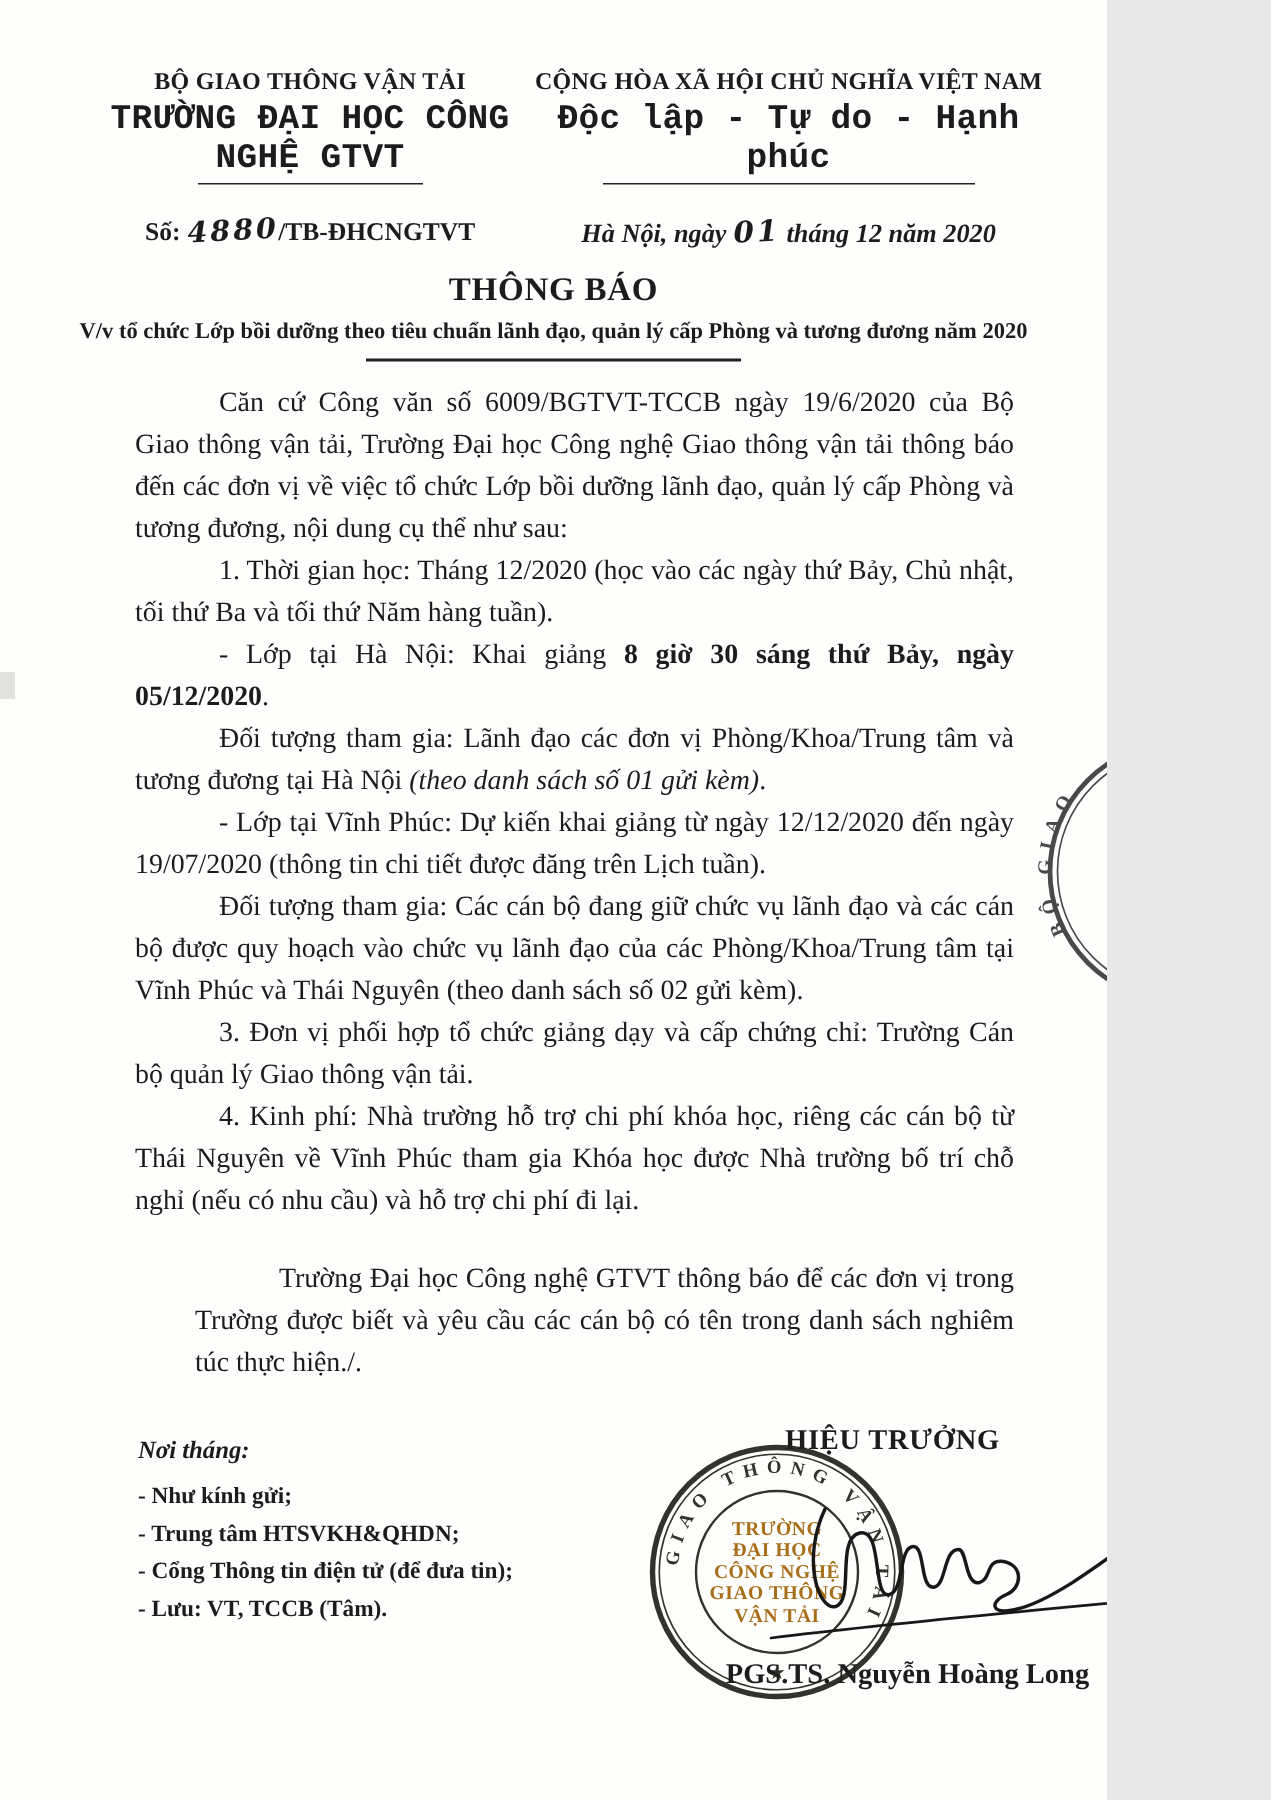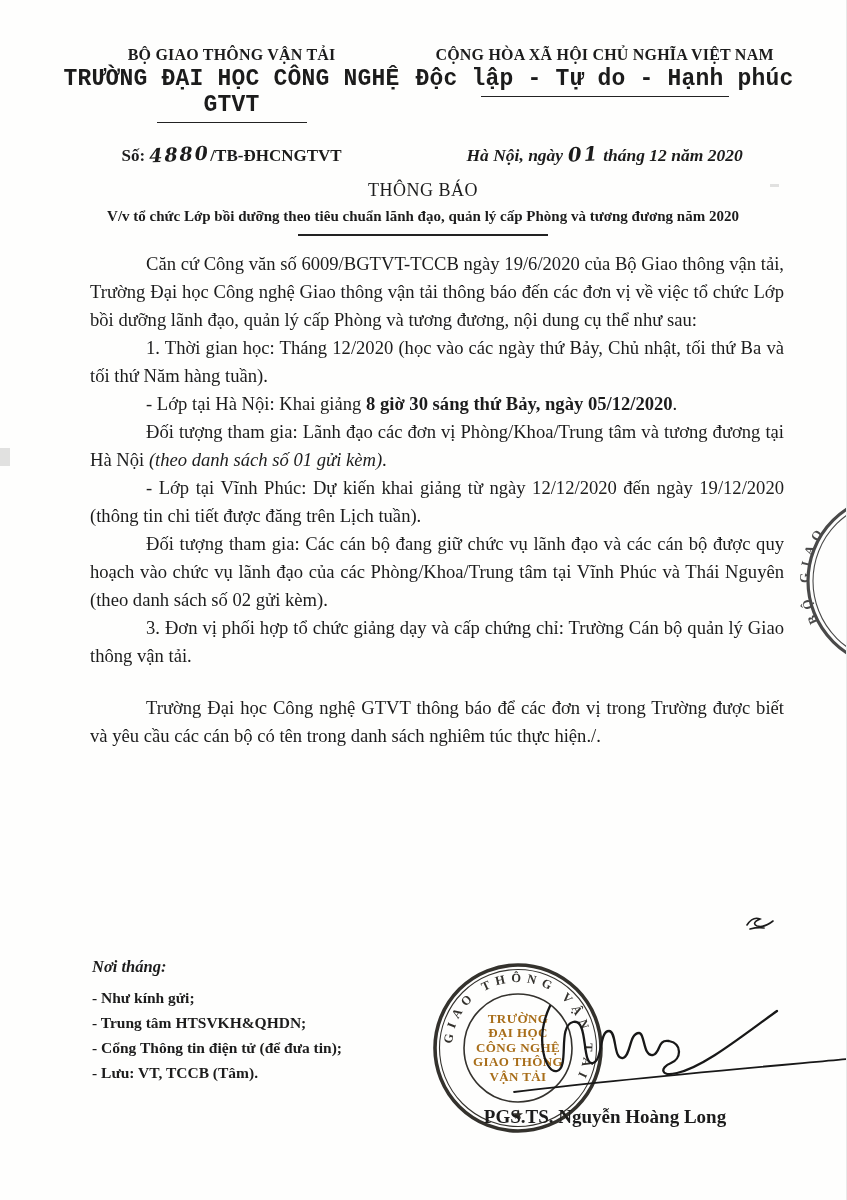--- a/index.html
+++ b/index.html
@@ -1,45 +1,45 @@
 <!DOCTYPE html>
 <html><head>
 <meta charset="utf-8">
 <style>
   * { margin:0; padding:0; box-sizing:border-box; }
   html,body { background:#e8e8e8; }
   .page {
-    position:relative; width:846px; height:1200px;
+    position:relative; width:738px; height:1200px;
     background:#fefefd; color:#1c1c1c; overflow:hidden;
     font-family:"Liberation Serif","DejaVu Serif",serif;
   }
   
   .header { display:flex; margin:46px 40px 0 60px; }
   .header-left  { width:46%; text-align:center; }
   .header-right { width:54%; text-align:center; }
   .h-small { font-size:16px; font-weight:bold; letter-spacing:.2px; }
   .h-big   { font-size:23px; font-weight:bold; letter-spacing:.2px; margin-top:2px;font-family:Liberation Mono, monospace;}
   .rule { height:0; border-bottom:1.8px solid #222; margin:4px auto 0; }
   .rule-left  { width:150px; }
   .rule-right { width:248px; }
   .id-row { display:flex; margin:20px 40px 0 60px; }
   .id-left  { width:46%; text-align:center; font-size:17px; font-weight:bold; }
   .id-right { width:54%; text-align:center; font-size:17.5px; font-weight:bold; font-style:italic; }
   .hand { font-family:"DejaVu Serif",serif; font-style:italic; font-weight:bold;
           display:inline-block; transform:rotate(-3deg); letter-spacing:2px; font-size:1.12em; }
   
   .title-block { text-align:center; margin-top:14px; }
-  .doc-title { font-size:18px; font-weight:normal; letter-spacing:.5px; }
+  .doc-title { font-size:22px; font-weight:bold; letter-spacing:.5px; }
   .doc-subtitle { font-size:15px; font-weight:bold; max-width:680px; margin:2px auto 0; line-height:26px; }
   .rule-title { width:250px; border-bottom:2.2px solid #222; margin-top:5px; }
   
   .body { margin:14px 62px 0 90px; }
   .para { font-size:18.6px; line-height:28px; text-align:justify; text-indent:56px; }
   .para.dash { }
-  .para.closing { margin-top:24px; }
+  .para.closing { margin-top:24px;margin-left:40px; }
   
   .recipients { position:absolute; left:92px; top:957px; }
   .recipients-label { font-size:16.5px; font-weight:bold; font-style:italic; margin-bottom:8px; }
   .recipient-item { font-size:15.5px; font-weight:bold; line-height:25px; }
   .sign-block { position:absolute; left:430px; top:928px; width:417px; height:250px; }
   .sign-title { position:absolute; left:0; top:22px; width:330px; text-align:center;
                 font-size:19px; font-weight:bold; letter-spacing:.5px; z-index:2; }
   .sign-name  { position:absolute; left:10px; top:178px; width:330px; text-align:center;
                 font-size:19px; font-weight:bold; z-index:2; }
   
@@ -92,41 +92,43 @@
     <div class="doc-title">THÔNG BÁO</div>
     <div class="doc-subtitle">V/v tổ chức Lớp bồi dưỡng theo tiêu chuẩn lãnh đạo, quản lý cấp Phòng và tương đương năm 2020</div>
     <div class="rule rule-title"></div>
   </div>
 
   <div class="body">
     <p class="para"><span>Căn cứ Công văn số 6009/BGTVT-TCCB ngày 19/6/2020 của Bộ Giao thông vận tải, Trường Đại học Công nghệ Giao thông vận tải thông báo đến các đơn vị về việc tổ chức Lớp bồi dưỡng lãnh đạo, quản lý cấp Phòng và tương đương, nội dung cụ thể như sau:</span></p>
     <p class="para"><span>1. Thời gian học: Tháng 12/2020 (học vào các ngày thứ Bảy, Chủ nhật, tối thứ Ba và tối thứ Năm hàng tuần).</span></p>
     <p class="para dash"><span>- Lớp tại Hà Nội: Khai giảng </span><span style="font-weight: bold;">8 giờ 30 sáng thứ Bảy, ngày 05/12/2020</span><span>.</span></p>
     <p class="para"><span>Đối tượng tham gia: Lãnh đạo các đơn vị Phòng/Khoa/Trung tâm và tương đương tại Hà Nội </span><span style="font-style: italic;">(theo danh sách số 01 gửi kèm)</span><span>.</span></p>
-    <p class="para dash"><span>- Lớp tại Vĩnh Phúc: Dự kiến khai giảng từ ngày 12/12/2020 đến ngày 19/12/2020 (thông tin chi tiết được đăng trên Lịch tuần).</span></p>
+    <p class="para dash"><span>- Lớp tại Vĩnh Phúc: Dự kiến khai giảng từ ngày 12/12/2020 đến ngày 19/07/2020 (thông tin chi tiết được đăng trên Lịch tuần).</span></p>
     <p class="para"><span>Đối tượng tham gia: Các cán bộ đang giữ chức vụ lãnh đạo và các cán bộ được quy hoạch vào chức vụ lãnh đạo của các Phòng/Khoa/Trung tâm tại Vĩnh Phúc và Thái Nguyên </span><span style="">(theo danh sách số 02 gửi kèm)</span><span>.</span></p>
     <p class="para"><span>3. Đơn vị phối hợp tổ chức giảng dạy và cấp chứng chỉ: Trường Cán bộ quản lý Giao thông vận tải.</span></p>
+    <p class="para"><span>4. Kinh phí: Nhà trường hỗ trợ chi phí khóa học, riêng các cán bộ từ Thái Nguyên về Vĩnh Phúc tham gia Khóa học được Nhà trường bố trí chỗ nghỉ (nếu có nhu cầu) và hỗ trợ chi phí đi lại.</span></p>
     <p class="para closing"><span>Trường Đại học Công nghệ GTVT thông báo để các đơn vị trong Trường được biết và yêu cầu các cán bộ có tên trong danh sách nghiêm túc thực hiện./.</span></p>
   </div>
 
   <svg class="flourish" width="34" height="22" viewBox="0 0 34 22">
     <path d="M3,15 q6,-9 13,-6 q-9,4 -3,7 q7,2 16,-5 M6,19 q8,-2 14,-1" fill="none" stroke="#1c1c1c" stroke-width="1.6" stroke-linecap="round"></path>
   </svg>
 
   <div class="recipients">
     <div class="recipients-label">Nơi tháng:</div>
     <div>
         <div class="recipient-item">- Như kính gửi;</div>
         <div class="recipient-item">- Trung tâm HTSVKH&amp;QHDN;</div>
         <div class="recipient-item">- Cổng Thông tin điện tử (để đưa tin);</div>
         <div class="recipient-item">- Lưu: VT, TCCB (Tâm).</div>
       </div>
   </div>
 
   <div class="sign-block">
+    <div class="sign-title">HIỆU TRƯỞNG</div>
 
     <div class="stamp">
       <svg width="172" height="172" viewBox="0 0 172 172">
         <circle cx="86" cy="86" r="83" fill="none" stroke="#23211c" stroke-width="3.6"></circle>
         <circle cx="86" cy="86" r="78.5" fill="none" stroke="#23211c" stroke-width="1.1"></circle>
         <circle cx="86" cy="86" r="54" fill="none" stroke="#23211c" stroke-width="1.6"></circle>
         <path id="seal-ring-path" d="M 20,86 A 66,66 0 1 1 152,86 A 66,66 0 1 1 20,86" fill="none"></path>
         <text font-family="Liberation Serif, serif" font-size="12.5" font-weight="bold" fill="#23211c" letter-spacing="5.5">
           <textPath href="#seal-ring-path" startOffset="25%" text-anchor="middle">BỘ GIAO THÔNG VẬN TẢI</textPath>
         </text>

